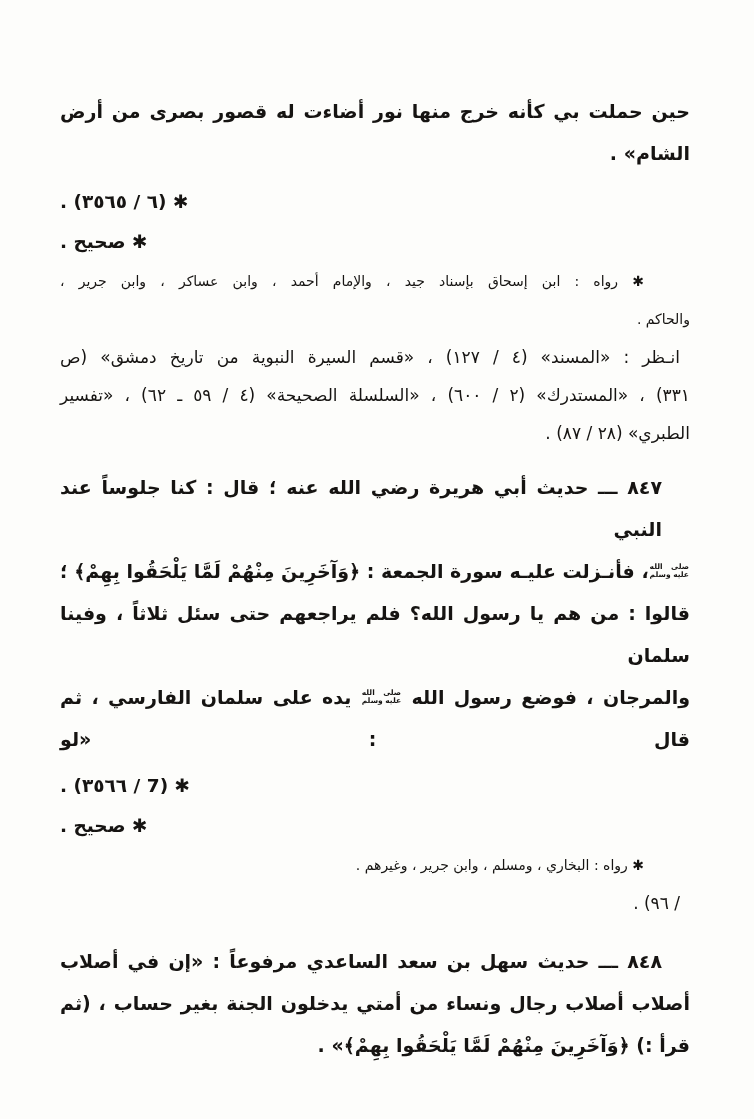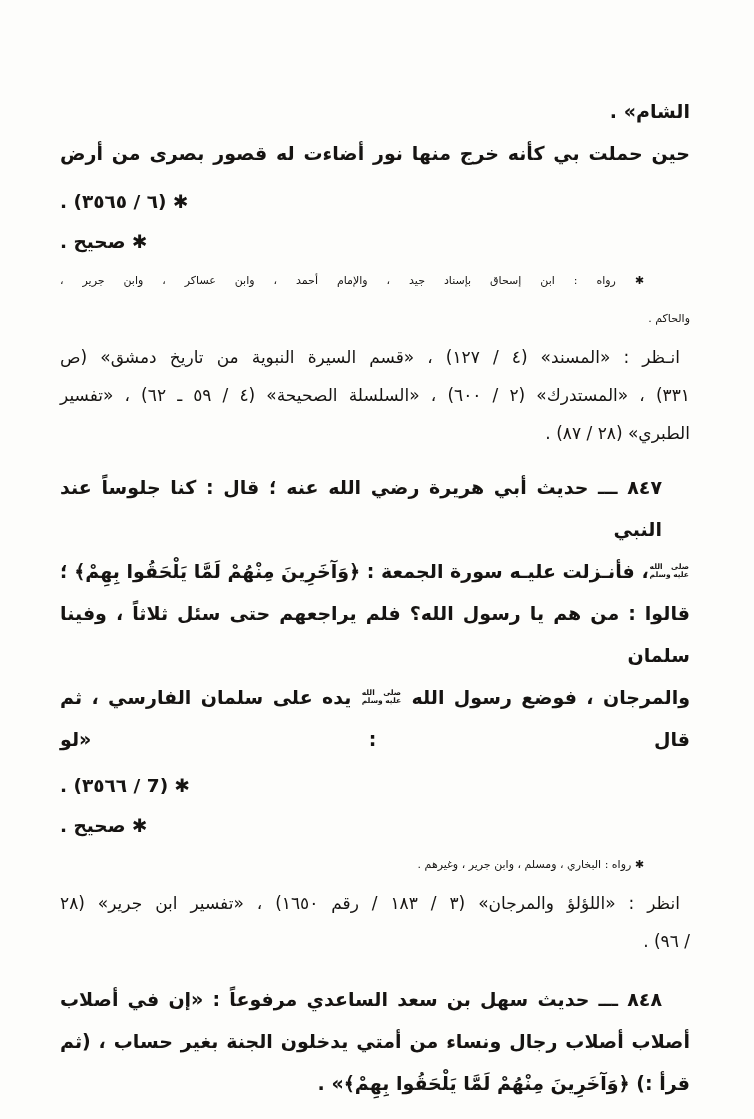--- a/index.html
+++ b/index.html
@@ -23,21 +23,21 @@
     letter-spacing:0;
   }
   .hadith .line:first-child{padding-right:28px;}
   
   .bullet .line{
     font-weight:bold;font-size:18.5px;line-height:40px;
     padding-right:46px;text-align:left;
   }
   
   .narr .line{
-    font-weight:normal;font-size:11px;line-height:38px;
+    font-weight:normal;font-size:14px;line-height:38px;
   }
   .narr .line:first-child{padding-right:46px;}
   
   .refs .line{
     font-weight:normal;font-size:17px;line-height:38px;
   }
   .refs .line:first-child{padding-right:10px;}
   
   [data-name="source-number-3565"]{margin-top:8px;}
   [data-name="hadith-847"]{margin-top:14px;}
@@ -50,22 +50,22 @@
     font-size:7.5px;line-height:7.5px;font-weight:bold;
     margin:8px 1px;transform:translateY(-2px);
   }
   .saw span{display:block;}
 </style>
 </head>
 <body>
 
 <div class="text-column" data-name="text-column">
     <div class="block main" data-name="previous-hadith-tail">
+      <div class="line justify" data-name="text-line"><span data-name="text-segment">حين حملت بي كأنه خرج منها نور أضاءت له قصور بصرى من أرض</span></div>
       <div class="line right" data-name="text-line"><span data-name="text-segment">الشام» .</span></div>
-      <div class="line justify" data-name="text-line"><span data-name="text-segment">حين حملت بي كأنه خرج منها نور أضاءت له قصور بصرى من أرض</span></div>
     </div>
     <div class="block bullet" data-name="source-number-3565">
       <div class="line right" data-name="text-line"><span data-name="text-segment">✱ (٦ / ٣٥٦٥) .</span></div>
     </div>
     <div class="block bullet" data-name="grading-3565">
       <div class="line right" data-name="text-line"><span data-name="text-segment">✱ صحيح .</span></div>
     </div>
     <div class="block narr" data-name="narrators-3565">
       <div class="line justify" data-name="text-line"><span data-name="text-segment">✱ رواه : ابن إسحاق بإسناد جيد ، والإمام أحمد ، وابن عساكر ، وابن جرير ،</span></div>
       <div class="line right" data-name="text-line"><span data-name="text-segment">والحاكم .</span></div>
@@ -90,21 +90,20 @@
     <div class="block bullet" data-name="source-number-3566">
       <div class="line right" data-name="text-line"><span data-name="text-segment">✱ (7 / ٣٥٦٦) .</span></div>
     </div>
     <div class="block bullet" data-name="grading-3566">
       <div class="line right" data-name="text-line"><span data-name="text-segment">✱ صحيح .</span></div>
     </div>
     <div class="block narr" data-name="narrators-3566">
       <div class="line right" data-name="text-line"><span data-name="text-segment">✱ رواه : البخاري ، ومسلم ، وابن جرير ، وغيرهم .</span></div>
     </div>
     <div class="block refs" data-name="references-3566">
-      <div class="line justify" data-name="text-line"><span data-name="text-segment">انظر : «اللؤلؤ والمرجان» (٣ / ١٨٣ / رقم ١٦٥٠) ، «تفسير ابن جرير» (٢٨</span></div>
       <div class="line right" data-name="text-line"><span data-name="text-segment">/ ٩٦) .</span></div>
     </div>
     <div class="block hadith" data-name="hadith-848">
       <div class="line justify" data-name="text-line"><span data-name="text-segment">٨٤٨ ـــ حديث سهل بن سعد الساعدي مرفوعاً : «إن في أصلاب</span></div>
       <div class="line justify" data-name="text-line"><span data-name="text-segment">أصلاب أصلاب رجال ونساء من أمتي يدخلون الجنة بغير حساب ، (ثم</span></div>
       <div class="line right" data-name="text-line"><span data-name="text-segment">قرأ :) ﴿وَآخَرِينَ مِنْهُمْ لَمَّا يَلْحَقُوا بِهِمْ﴾» .</span></div>
     </div>
   </div>
 
 </body></html>

